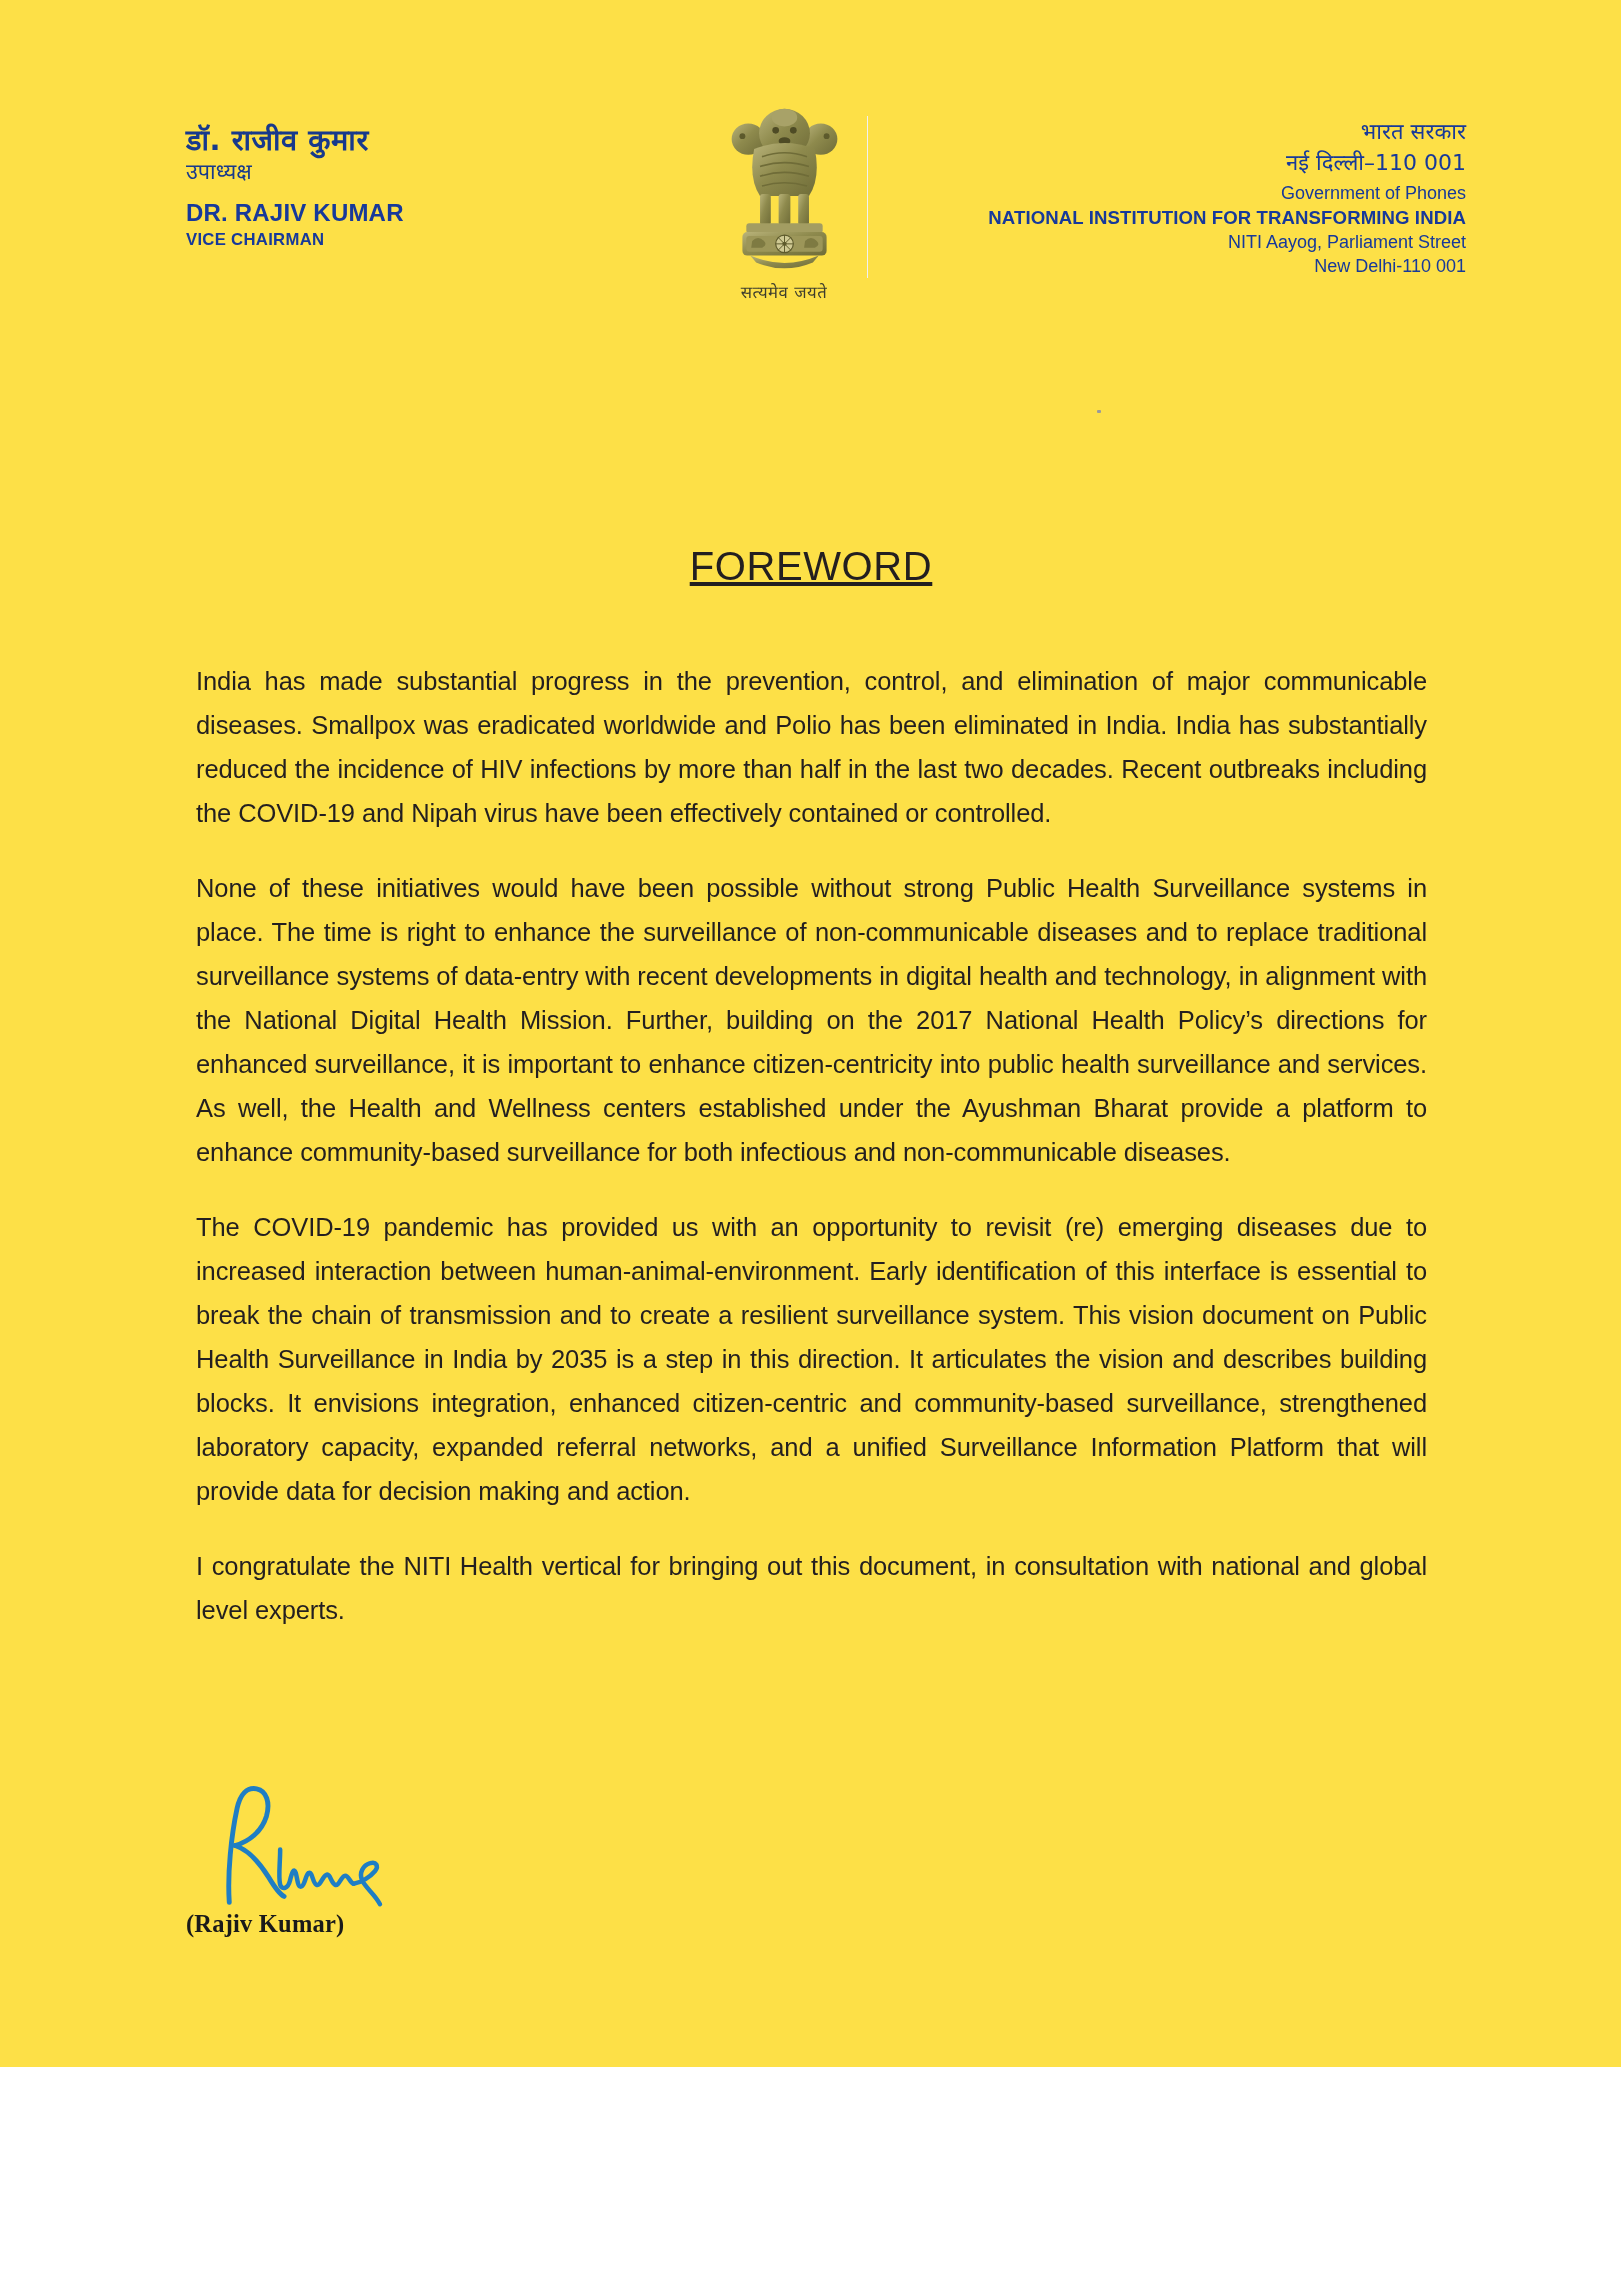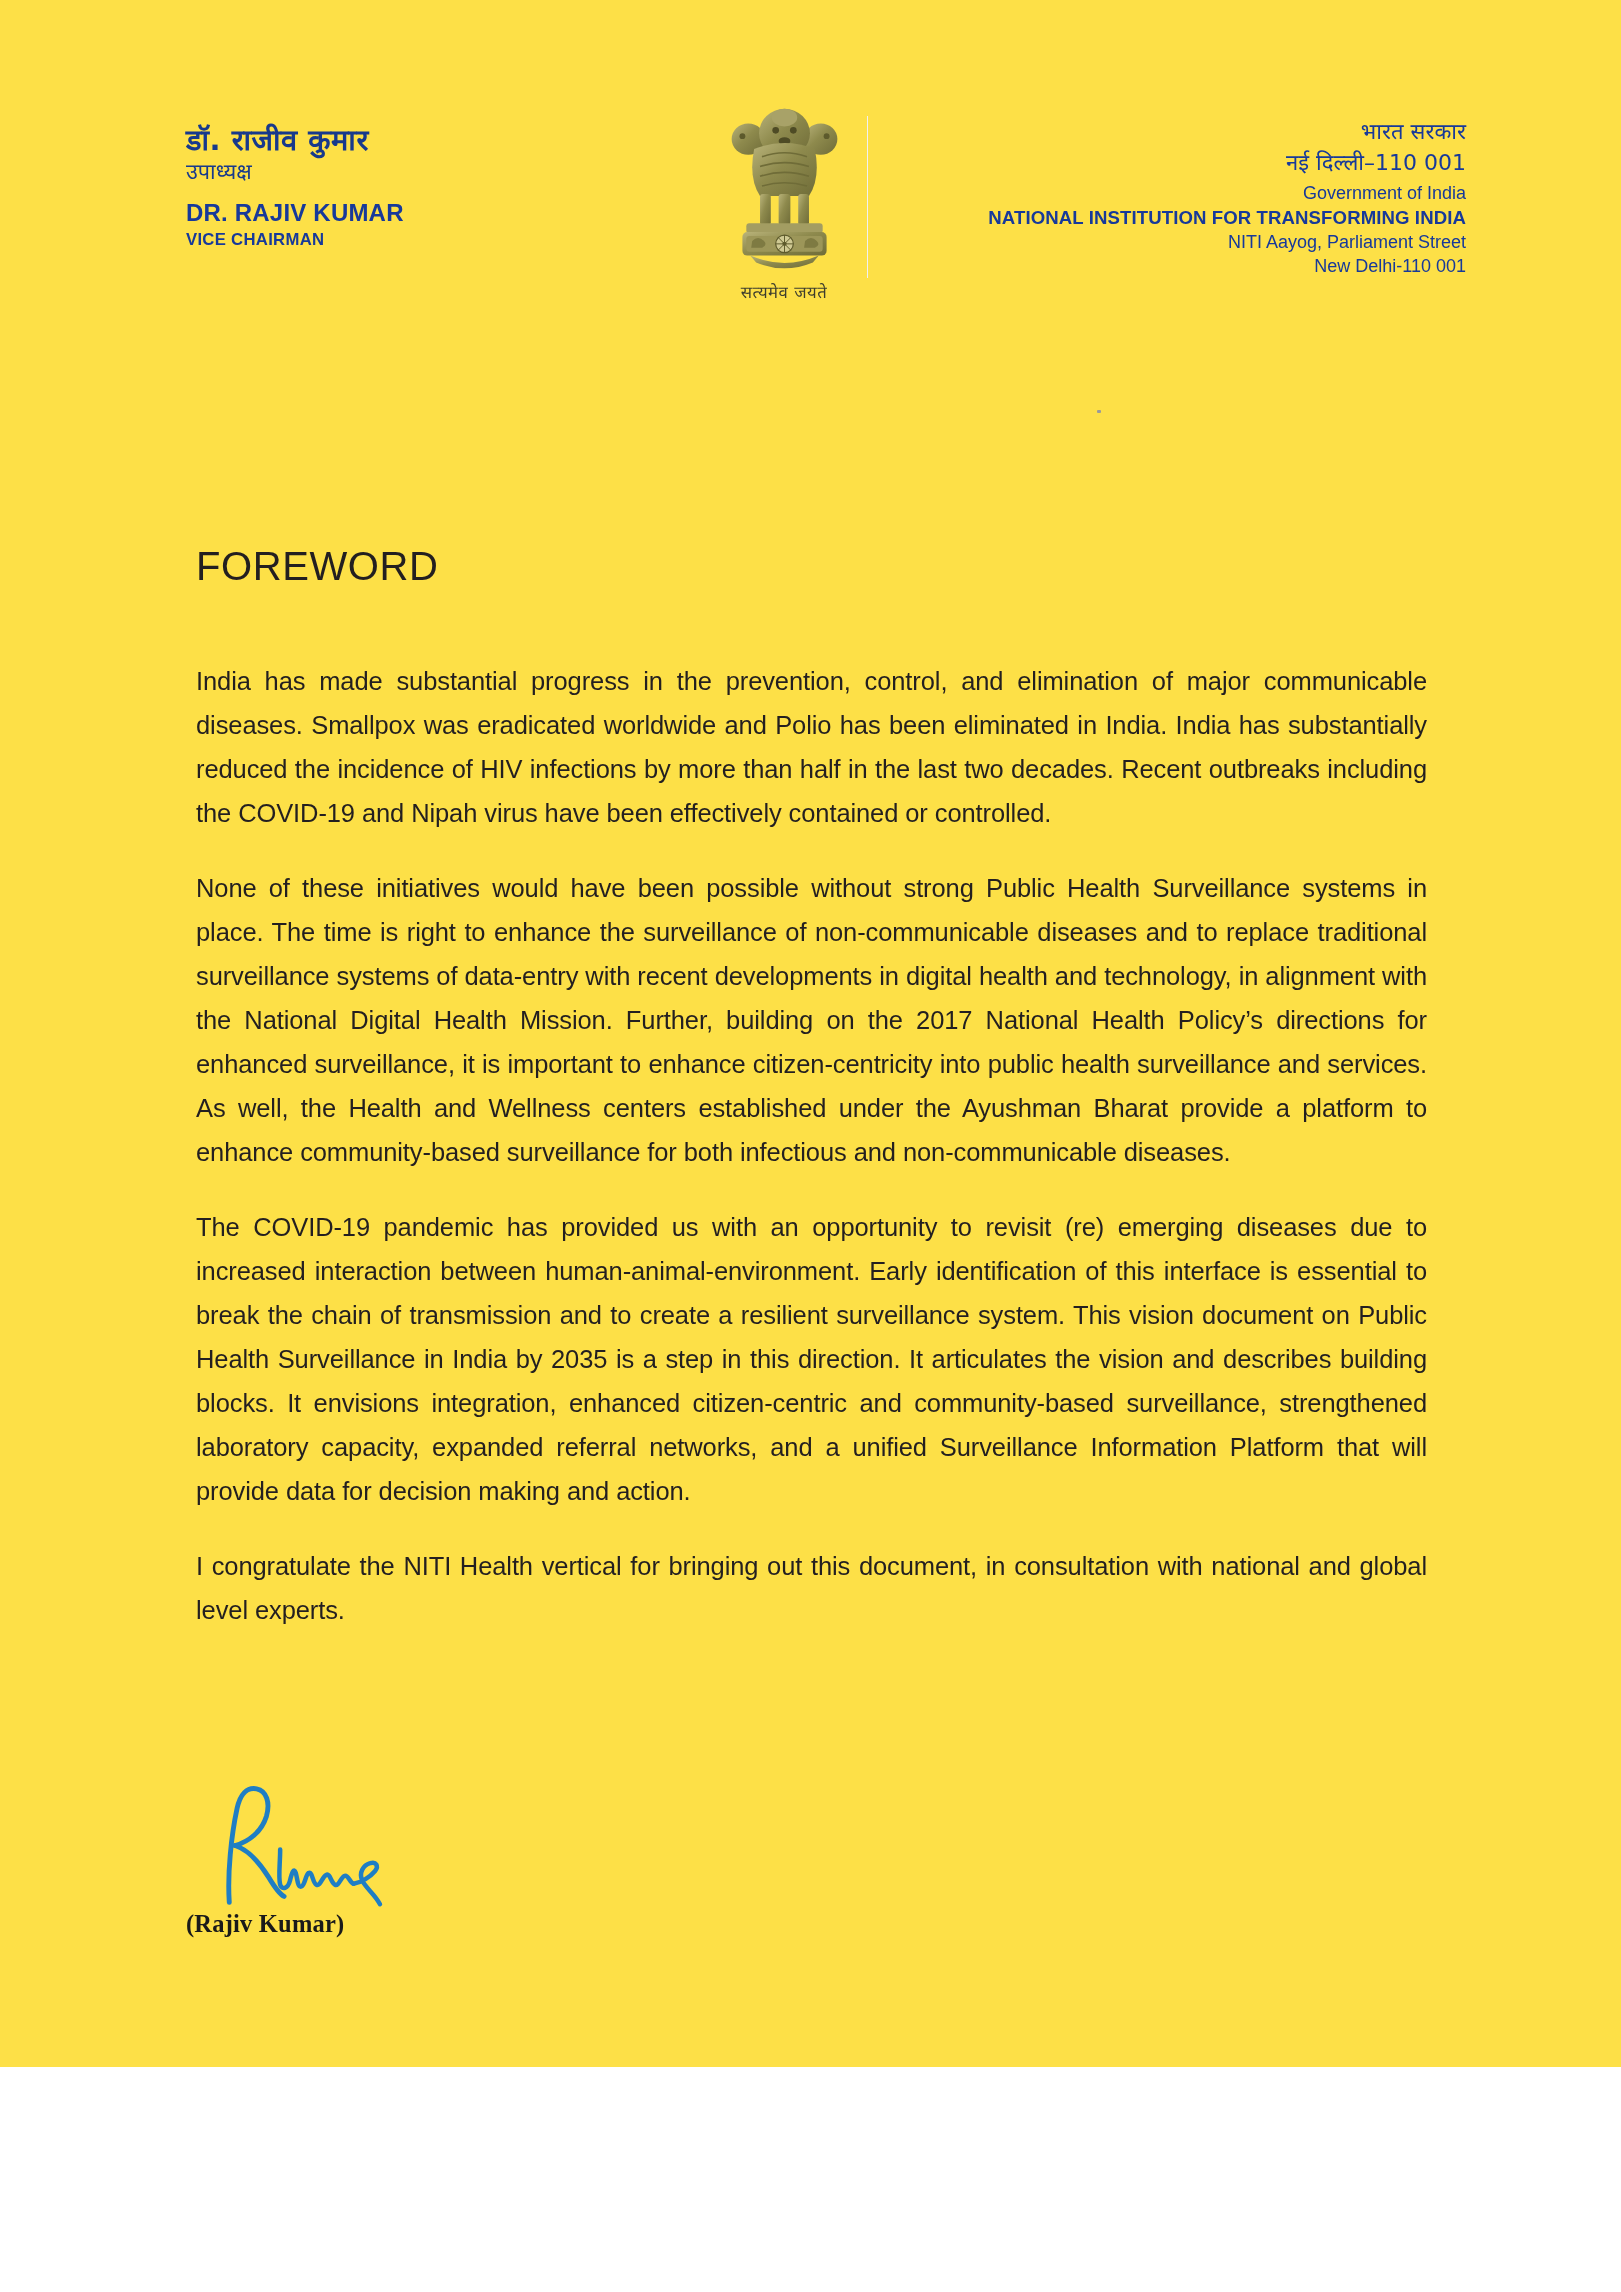--- a/index.html
+++ b/index.html
@@ -140,26 +140,27 @@
     background: #9a9a9a;
     border-radius: 1px;
   }
 
   
   .doc-title {
     position: absolute;
     left: 196px;
     top: 544px;
     width: 1230px;
-    text-align: left;
+    text-align: center;
     font-family: "Liberation Sans", sans-serif;
     font-size: 40px;
     font-weight: 500;
     letter-spacing: 0.6px;
     color: #231f20;
+    text-decoration: underline;
   }
 
   .body-text {
     position: absolute;
     left: 196px;
     top: 659px;
     width: 1231px;
   }
   .body-text p {
     margin: 0 0 31px 0;
@@ -292,21 +293,21 @@
         <path d="M96 146 q6 -6 12 0 q4 4 -2 7 l-11 0 z" fill="#7e7a42"></path>
 
         <path d="M40 161 Q75 176 110 161 L104 168 Q75 180 46 168 Z" fill="url(#gld)"></path>
       </svg>
       <div class="emblem-motto">सत्यमेव जयते</div>
     </div>
 
     <div class="lh-right">
       <div class="lh-r-hindi">भारत सरकार</div>
       <div class="lh-r-hindi">नई दिल्ली–110 001</div>
-      <div class="lh-r-en1">Government of India</div>
+      <div class="lh-r-en1">Government of Phones</div>
       <div class="lh-r-en2">NATIONAL INSTITUTION FOR TRANSFORMING INDIA</div>
       <div class="lh-r-en3">NITI Aayog, Parliament Street</div>
       <div class="lh-r-en4">New Delhi-110 001</div>
     </div>
 
     <div class="scan-dot"></div>
   </div>
 
   <div class="doc-title">FOREWORD</div>
 

